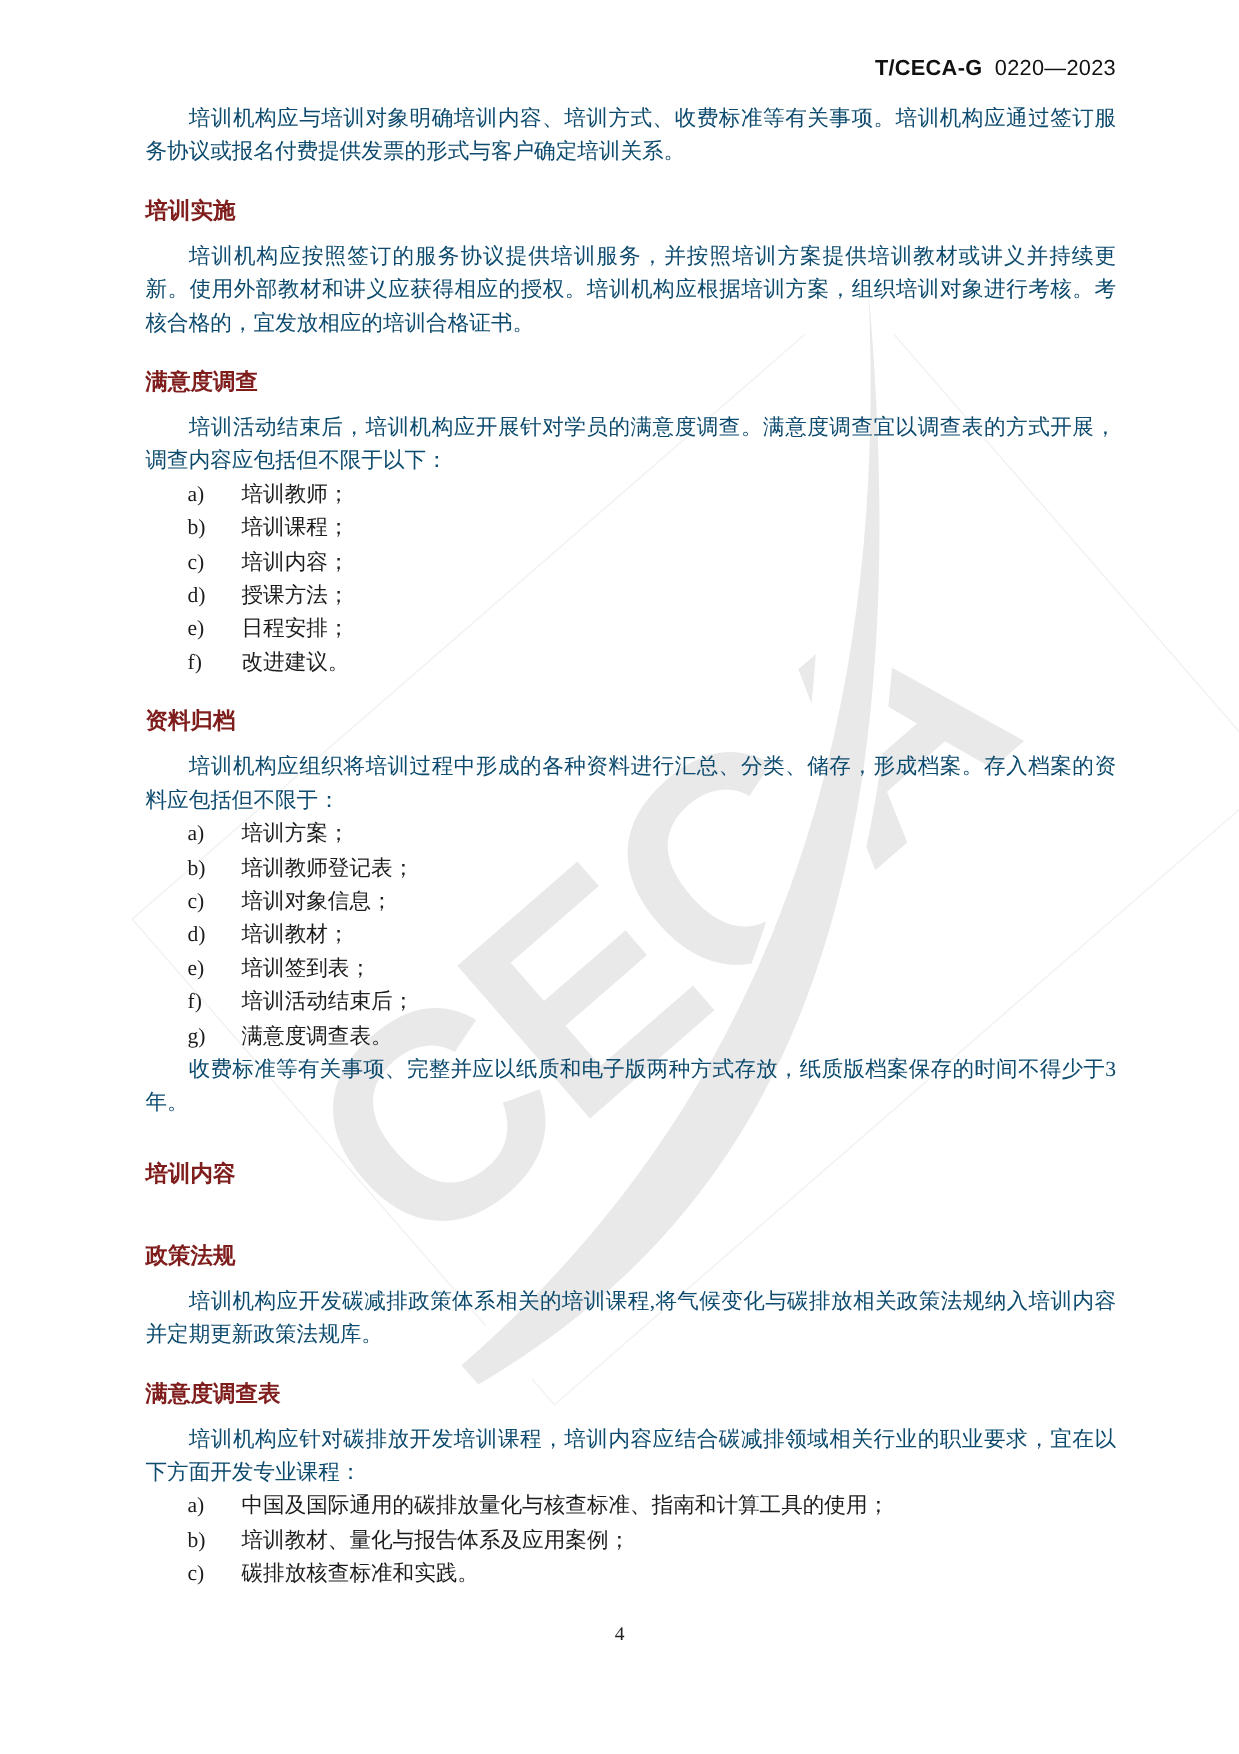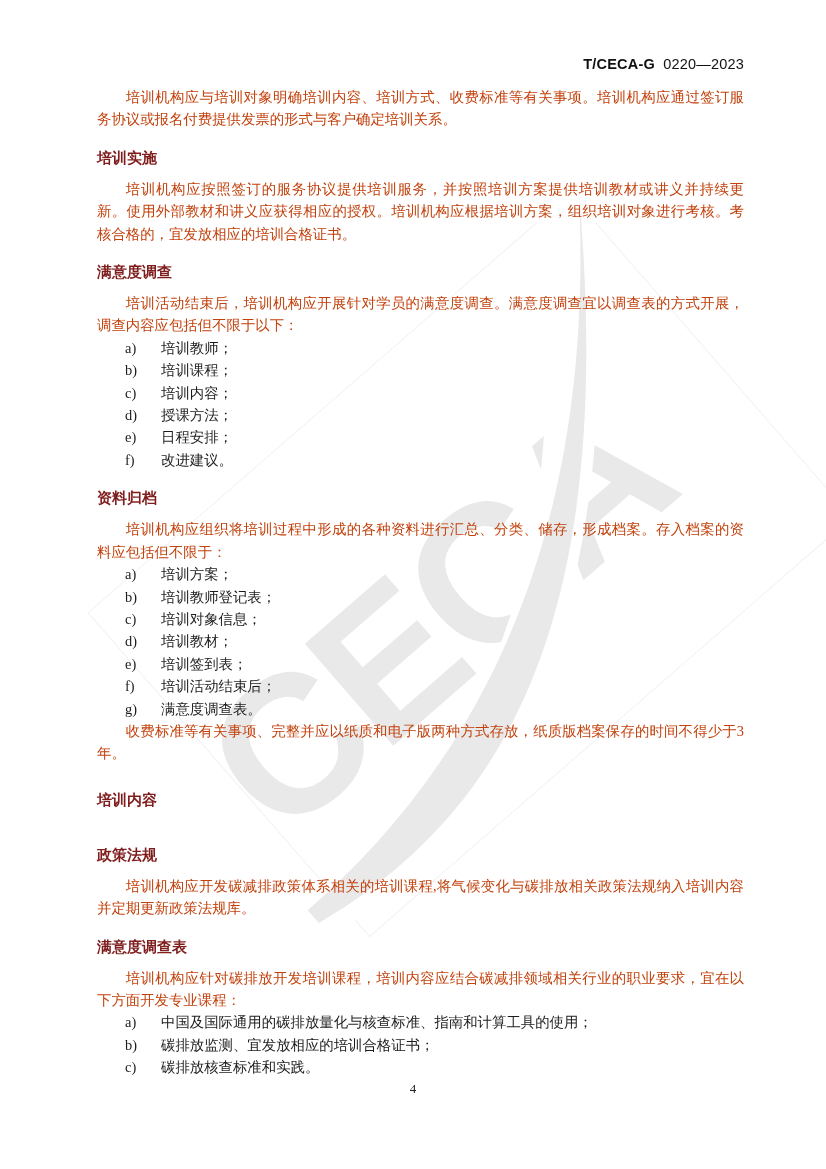--- a/index.html
+++ b/index.html
@@ -31,36 +31,36 @@
   .watermark svg { overflow: visible; display: block; }
 
   
   .content {
     position: relative;
     z-index: 1;
     padding: 0 82px 0 97px;
   }
 
   .page-header {
-    padding-top: 56px;
+    padding-top: 38px;
     text-align: right;
     font-family: "Liberation Sans", sans-serif;
     font-size: 14.5px;
     color: #111;
     letter-spacing: 0.2px;
   }
   .page-header .code-bold { font-weight: 700; }
   .page-header .code-num { font-weight: 400; margin-left: 4px; }
 
   .para {
     font-size: 14.4px;
     line-height: 22.4px;
     text-indent: 2em;
     text-align: justify;
-    color: #c2410c;
+    color: #0c4a6e;
   }
   .intro { margin-top: 14px; }
 
   .sec-title {
     font-family: "Liberation Sans", sans-serif;
     font-weight: 700;
     font-size: 15px;
     color: #7f1d1d;
     margin-top: 18px;
     margin-bottom: 10px;
@@ -189,21 +189,21 @@
 
     <div class="sec-title">满意度调查表</div>
     <p class="para">培训机构应针对碳排放开发培训课程，培训内容应结合碳减排领域相关行业的职业要求，宜在以下方面开发专业课程：</p>
     <div class="doc-list">
       <div class="li">
         <span class="li-label">a)</span>
         <span class="li-text">中国及国际通用的碳排放量化与核查标准、指南和计算工具的使用；</span>
       </div>
       <div class="li">
         <span class="li-label">b)</span>
-        <span class="li-text">碳排放监测、宜发放相应的培训合格证书；</span>
+        <span class="li-text">培训教材、量化与报告体系及应用案例；</span>
       </div>
       <div class="li">
         <span class="li-label">c)</span>
         <span class="li-text">碳排放核查标准和实践。</span>
       </div>
     </div>
 
   </div>
 
   <div class="page-footer">4</div>

